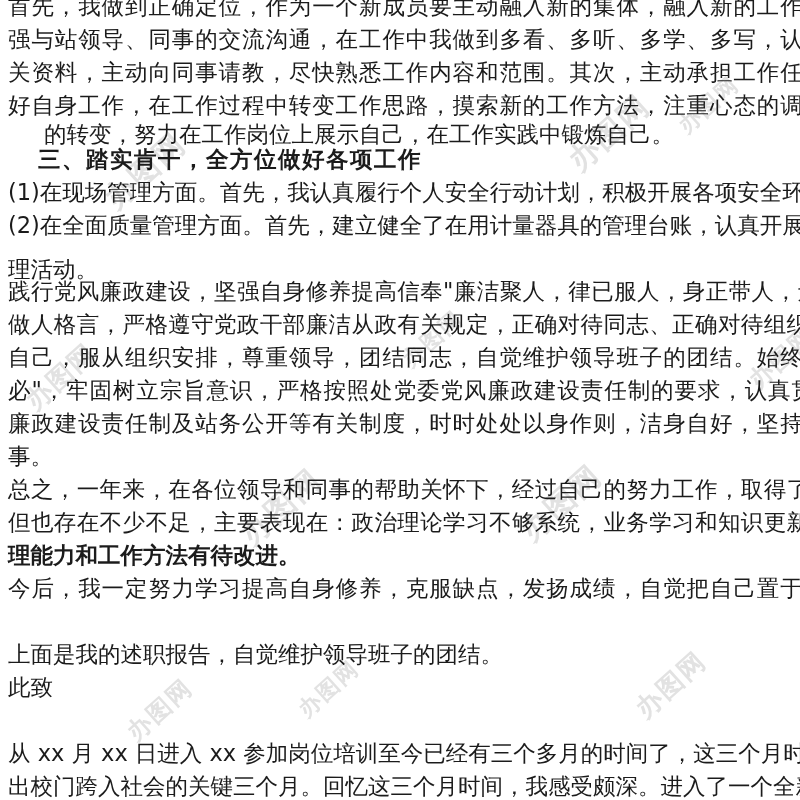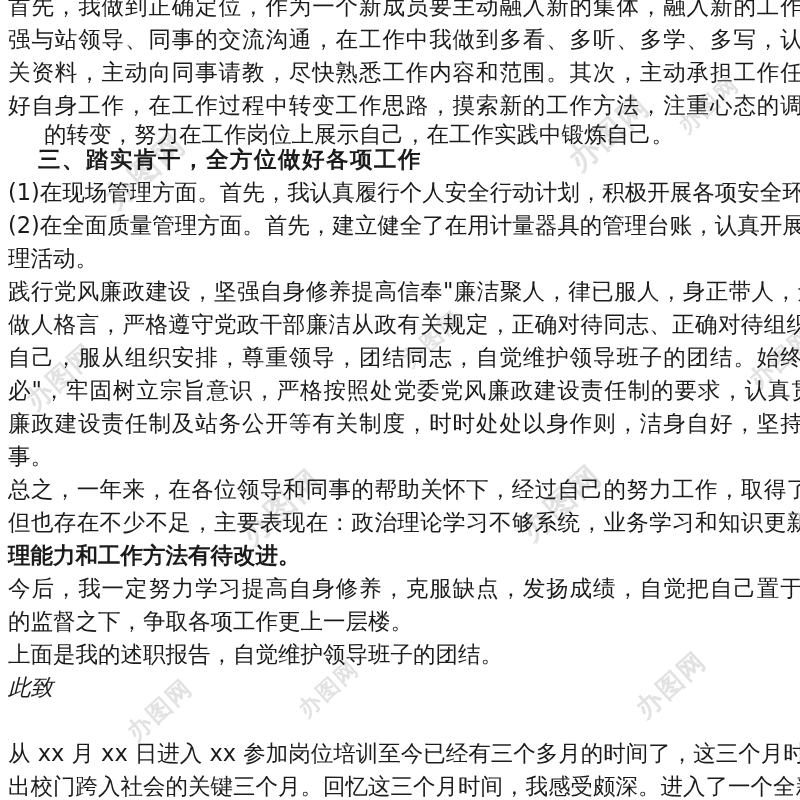--- a/index.html
+++ b/index.html
@@ -93,31 +93,30 @@
 
   <div id="text-layer">
       <div class="doc-line sp-2 clip-top" style="top: -10px;">首先，我做到正确定位，作为一个新成员要主动融入新的集体，融入新的工作，环境主动加</div>
       <div class="doc-line sp-2" style="top: 23px;">强与站领导、同事的交流沟通，在工作中我做到多看、多听、多学、多写，认真翻阅各种相</div>
       <div class="doc-line sp-2" style="top: 56px;">关资料，主动向同事请教，尽快熟悉工作内容和范围。其次，主动承担工作任务，积极开展</div>
       <div class="doc-line sp-2" style="top: 89px;">好自身工作，在工作过程中转变工作思路，摸索新的工作方法，注重心态的调整和适应角色</div>
       <div class="doc-line sp-0" style="top: 118px; margin-left: 36px;">的转变，努力在工作岗位上展示自己，在工作实践中锻炼自己。</div>
       <div class="doc-line sp-3 heading" style="top: 143px; left: 38px;">三、踏实肯干，全方位做好各项工作</div>
       <div class="doc-line sp-0" style="top: 176px;">(1)在现场管理方面。首先，我认真履行个人安全行动计划，积极开展各项安全环保活动。</div>
       <div class="doc-line sp-0" style="top: 209px;">(2)在全面质量管理方面。首先，建立健全了在用计量器具的管理台账，认真开展节能降耗管</div>
-      <div class="doc-line sp-0" style="top: 242px;">理活动。</div>
+      <div class="doc-line sp-0" style="top: 253px;">理活动。</div>
       <div class="doc-line sp-1" style="top: 275px;">践行党风廉政建设，坚强自身修养提高信奉"廉洁聚人，律已服人，身正带人，无私感人"的</div>
       <div class="doc-line sp-1" style="top: 308px;">做人格言，严格遵守党政干部廉洁从政有关规定，正确对待同志、正确对待组织、正确对待</div>
       <div class="doc-line sp-2" style="top: 341px;">自己，服从组织安排，尊重领导，团结同志，自觉维护领导班子的团结。始终牢记"两个务</div>
       <div class="doc-line sp-2" style="top: 374px;">必"，牢固树立宗旨意识，严格按照处党委党风廉政建设责任制的要求，认真贯彻落实党风</div>
       <div class="doc-line sp-2" style="top: 407px;">廉政建设责任制及站务公开等有关制度，时时处处以身作则，洁身自好，坚持原则，按章办</div>
       <div class="doc-line sp-0" style="top: 440px;">事。</div>
       <div class="doc-line sp-1" style="top: 473px;">总之，一年来，在各位领导和同事的帮助关怀下，经过自己的努力工作，取得了一定的成绩，</div>
       <div class="doc-line sp-1" style="top: 506px;">但也存在不少不足，主要表现在：政治理论学习不够系统，业务学习和知识更新有待提高;管</div>
       <div class="doc-line sp-0" style="top: 539px; font-weight: bold;">理能力和工作方法有待改进。</div>
       <div class="doc-line sp-2" style="top: 572px;">今后，我一定努力学习提高自身修养，克服缺点，发扬成绩，自觉把自己置于党组织和群众</div>
-      <div class="doc-line sp-0" style="top: 605px;">的监督之下，争取各项工作更上一层楼。</div>
       <div class="doc-line sp-0" style="top: 638px;">上面是我的述职报告，自觉维护领导班子的团结。</div>
-      <div class="doc-line sp-0" style="top: 671px; font-style: italic;">此致</div>
+      <div class="doc-line sp-0" style="top: 671px;">此致</div>
       <div class="doc-line sp-0" style="top: 737px;">从 xx 月 xx 日进入 xx 参加岗位培训至今已经有三个多月的时间了，这三个月时间也是我走</div>
       <div class="doc-line sp-0" style="top: 770px;">出校门跨入社会的关键三个月。回忆这三个月时间，我感受颇深。进入了一个全新的行业体</div>
     </div>
 
 </div>
 
 </body></html>

